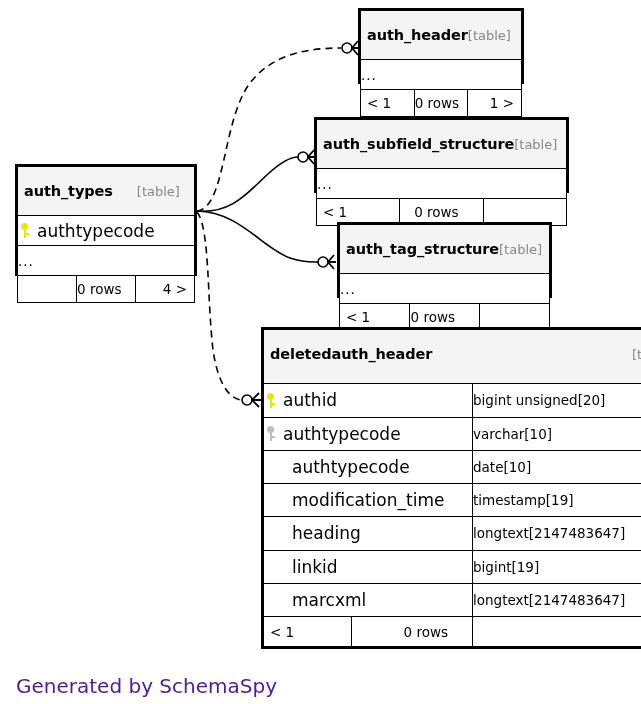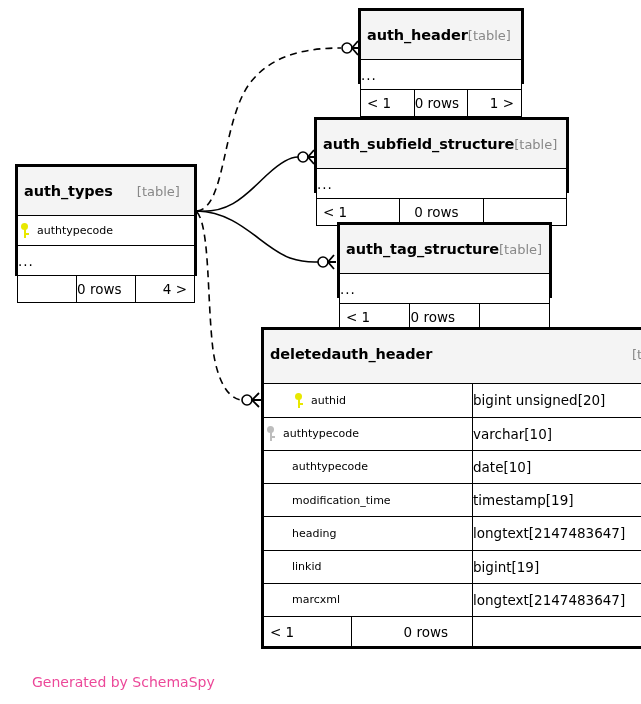--- a/index.html
+++ b/index.html
@@ -81,21 +81,21 @@
   .col-cell {
     padding-left: 8px;
   }
   .col-inner {
     display: flex;
     align-items: center;
     height: 100%;
     padding-left: 2px;
   }
   .col-name {
-    font-size: 11px;
+    font-size: 17px;
     color: #000000;
     margin-left: 8px;
   }
   .col-name.noicon { margin-left: 26px; }
   .type-cell {
     padding-left: 7px;
     font-size: 13.5px;
   }
   .ellipsis-cell {
     padding-left: 6px;
@@ -138,24 +138,24 @@
   }
   .key-icon.pk .head { background: #e8e800; }
   .key-icon.pk .shaft { background: #e8e800; }
   .key-icon.pk .tooth { background: #e8e800; }
   .key-icon.fk .head { background: #bdbdbd; }
   .key-icon.fk .shaft { background: #bdbdbd; }
   .key-icon.fk .tooth { background: #bdbdbd; }
 
   .caption {
     position: absolute;
-    left: 32px;
+    left: 16px;
     top: 674px;
-    font-size: 14px;
-    color: #ec4899;
+    font-size: 20px;
+    color: #4c1d95;
   }
 </style>
 </head>
 <body>
 
 <div id="canvas">
 
   <svg class="edges" viewBox="0 0 641 704">
 
     <g>
@@ -293,21 +293,21 @@
           <tr class="hdr">
         <td colspan="2">
           <div class="hdr-inner spread">
             <span class="tbl-name">deletedauth_header</span>
             <span class="tbl-tag">[table]</span>
           </div>
         </td>
       </tr>
 
       <tr>
-        <td class="col-cell" style="width:51.5%;padding-left:28px;">
+        <td class="col-cell" style="width:51.5%;">
           <div class="col-inner">
             <span class="key-icon pk">
                   <span class="head"></span>
                   <span class="shaft"></span>
                   <span class="tooth"></span>
                 </span>
             <span class="col-name">authid</span>
           </div>
         </td>
         <td class="type-cell">bigint unsigned[20]</td>

